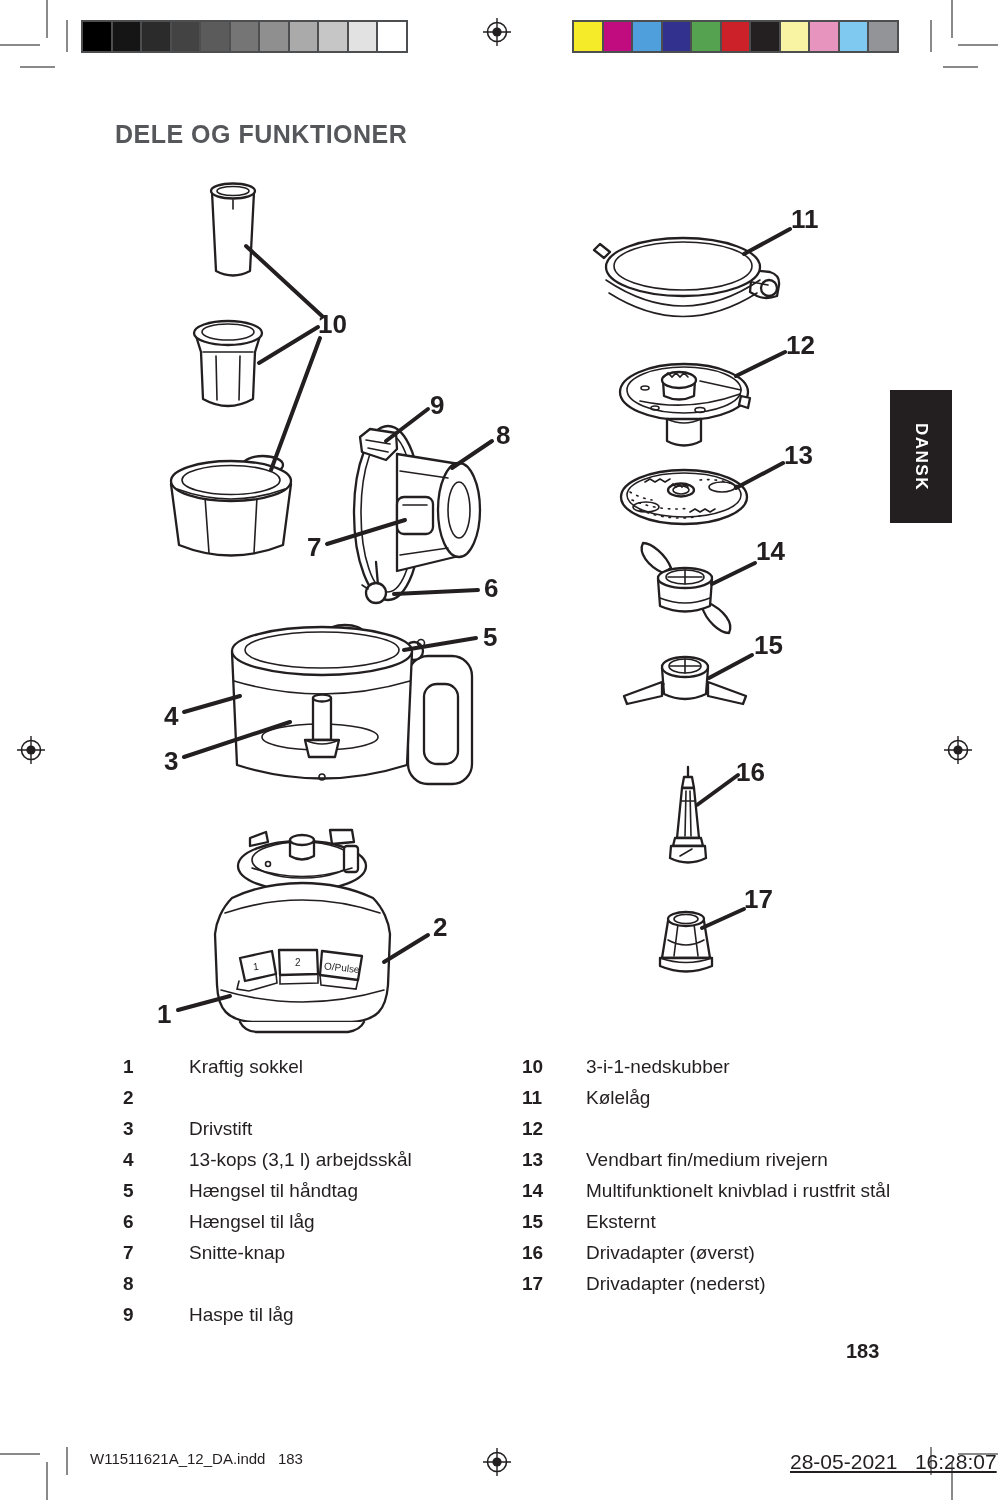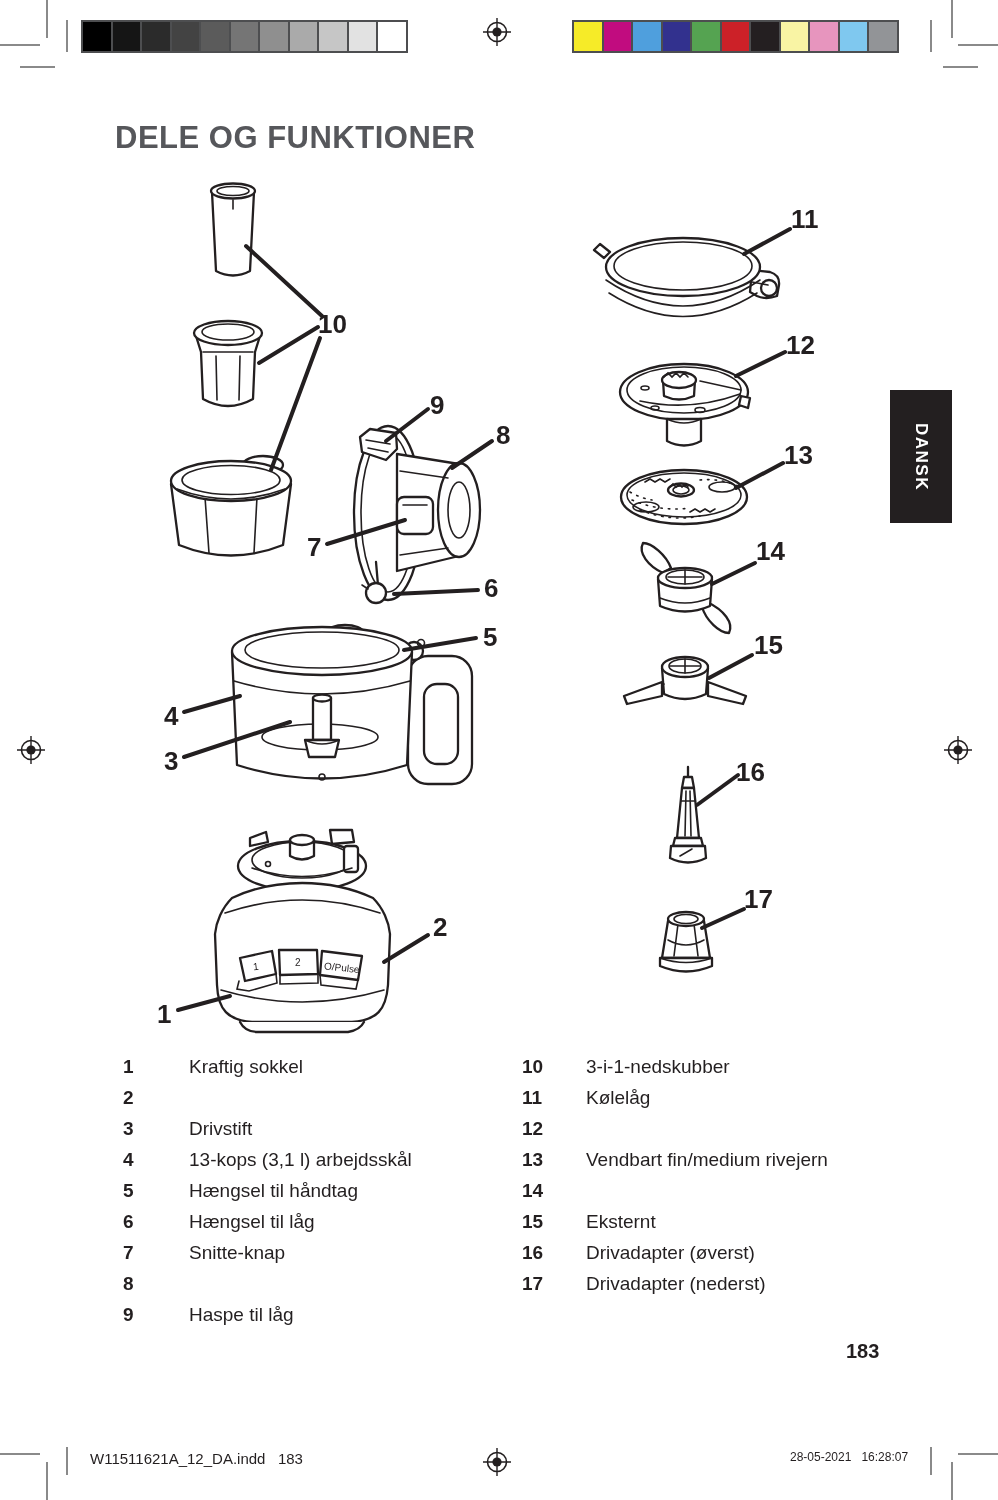--- a/index.html
+++ b/index.html
@@ -8,21 +8,21 @@
     font-family:"Liberation Sans", sans-serif;color:#231f20;overflow:hidden;
   }
   
   .calbar{position:absolute;top:20px;height:33px;display:flex;}
   .calbar .sw{width:31.5px;height:33px;box-sizing:border-box;border:2px solid #4d4e50;margin-left:-2px;}
   .calbar .sw:first-child{margin-left:0;}
   .cropline{position:absolute;background:#8a8a8a;}
   .regmark{position:absolute;width:28px;height:28px;}
   
   .page-title{
-    position:absolute;left:115px;top:120px;font-size:31px;font-weight:bold;
+    position:absolute;left:115px;top:120px;font-size:25px;font-weight:bold;
     color:#56575b;letter-spacing:.5px;
   }
   
   .lang-tab{
     position:absolute;left:890px;top:390px;width:62px;height:133px;background:#231f20;
     display:flex;align-items:center;justify-content:center;
   }
   .lang-tab span{
     transform:rotate(90deg);white-space:nowrap;color:#ffffff;font-weight:bold;
     font-size:17px;letter-spacing:1.5px;
@@ -41,21 +41,21 @@
   .col-left{left:0;width:385px;}
   .col-right{left:399px;width:420px;}
   .prow{display:flex;padding-left:13px;margin-bottom:9px;}
   .pnum{width:30px;font-weight:bold;flex:none;}
   .plabel{white-space:pre-line;}
   .col-left .plabel{margin-left:36px;}
   .col-right .plabel{margin-left:34px;}
   
   .page-number{position:absolute;left:846px;top:1340px;font-size:20px;font-weight:bold;}
   .footer-left{position:absolute;left:90px;top:1450px;font-size:15px;white-space:pre;}
-  .footer-right{position:absolute;left:790px;top:1450px;font-size:12px;white-space:pre;}
+  .footer-right{position:absolute;left:790px;top:1450px;font-size:21px;white-space:pre;text-decoration:underline;}
 </style>
 </head>
 <body>
 
 <div class="cropline" style="left:46px;top:0;width:1.5px;height:38px;"></div>
 <div class="cropline" style="left:0;top:44px;width:40px;height:1.5px;"></div>
 <div class="cropline" style="left:20px;top:66px;width:35px;height:1.5px;"></div>
 <div class="cropline" style="left:66px;top:20px;width:2px;height:32px;"></div>
 <div class="cropline" style="left:951px;top:0;width:1.5px;height:38px;"></div>
 <div class="cropline" style="left:958px;top:44px;width:40px;height:1.5px;"></div>
@@ -370,20 +370,21 @@
       </div>
     <div class="prow">
         <span class="pnum">12</span>
       </div>
     <div class="prow">
         <span class="pnum">13</span>
         <span class="plabel">Vendbart fin/medium rivejern</span>
       </div>
     <div class="prow">
         <span class="pnum">14</span>
+        <span class="plabel">Multifunktionelt knivblad i rustfrit stål</span>
       </div>
     <div class="prow">
         <span class="pnum">15</span>
         <span class="plabel">Eksternt</span>
       </div>
     <div class="prow">
         <span class="pnum">16</span>
         <span class="plabel">Drivadapter (øverst)</span>
       </div>
     <div class="prow">

